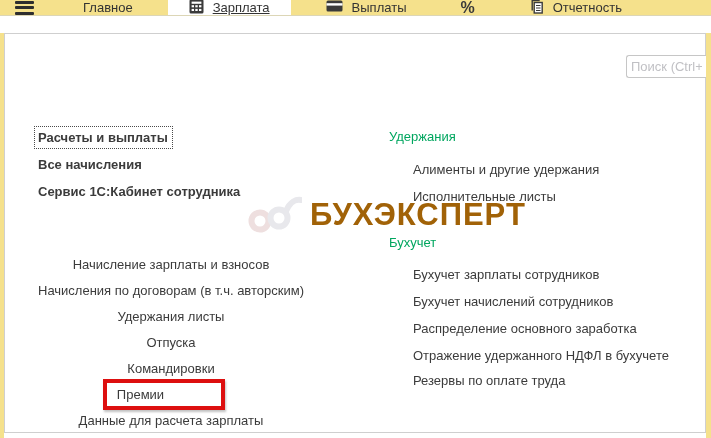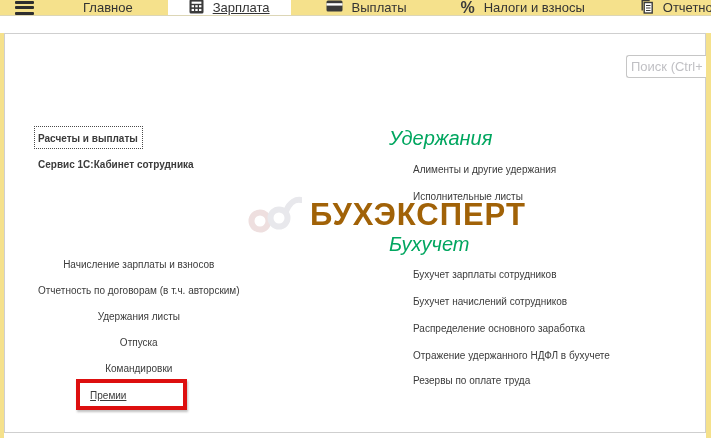--- a/index.html
+++ b/index.html
@@ -48,29 +48,28 @@
   .watermark {
     position:absolute; left:248px; top:192px; display:flex; align-items:center; gap:8px;
     z-index:0; pointer-events:none;
   }
   .wm-text { font-size:31px; font-weight:bold; color:#a16207; letter-spacing:1px; }
   
   .col { position:absolute; z-index:1; }
   .slot { height:27px; display:flex; align-items:center; }
   .slot.h26 { height:26px;justify-content:center; }
   .slot.tight { height:22px; }
-  .mlink { font-size:10px; color:#3b3b3b; text-decoration:none; cursor:pointer; white-space:nowrap; }
+  .mlink { font-size:13px; color:#3b3b3b; text-decoration:none; cursor:pointer; white-space:nowrap; }
   .mlink.bold { font-weight:bold; }
   .focus-box { border:1px dotted #4a4a4a; padding:1px 4px 2px 3px; margin-left:-4px; }
-  .sec-header { font-size:20px; color:#00a65f; cursor:pointer; white-space:nowrap;font-style:italic; }
+  .sec-header { font-size:13px; color:#00a65f; cursor:pointer; white-space:nowrap; }
   .red-box {
     display:inline-block; border:4px solid #dd0f0f; background:#ffffff;
     padding:2px 57px 3px 10px; margin-left:-14px;
     box-shadow:1px 2px 2px rgba(120,120,120,.45);
-    text-decoration:underline;
   }
 </style>
 </head>
 <body>
 
 <div class="topbar">
   <div class="burger">
     <div class="bars">
         <i></i>
         <i></i>
@@ -101,21 +100,20 @@
     <span>
       <svg width="17" height="12" viewBox="0 0 17 12">
         <rect x="0.5" y="0.5" width="16" height="11" rx="1.5" fill="#3a3a3a"></rect>
         <rect x="0.5" y="3.2" width="16" height="2.4" fill="#ffffff"></rect>
       </svg>
     </span>
     <span class="tlabel">Выплаты</span>
   </div>
   <div class="tab">
     <span class="pct">%</span>
-    <span class="tlabel">Налоги и взносы</span>
   </div>
   <div class="tab">
     <span>
       <svg width="15" height="15" viewBox="0 0 15 15">
         <path d="M3.2 11.5V1.5h7.5" fill="none" stroke="#3a3a3a" stroke-width="1.4"></path>
         <rect x="5.2" y="3.5" width="8" height="10.5" fill="#ffffff" stroke="#3a3a3a" stroke-width="1.4"></rect>
         <path d="M7 6.5h4.5M7 9h4.5M7 11.5h4.5" stroke="#3a3a3a" stroke-width="1.1"></path>
       </svg>
     </span>
     <span class="tlabel">Отчетность</span>
@@ -139,45 +137,51 @@
   <span class="wm-text">БУХЭКСПЕРТ</span>
 </div>
 
 <div class="col" style="left:38px; top:124px;">
   <div class="slot">
     <span class="focus-box">
       <a class="mlink bold">Расчеты и выплаты</a>
     </span>
   </div>
   <div class="slot">
+    <a class="mlink bold">Все начисления</a>
+  </div>
+  <div class="slot">
     <a class="mlink bold">Сервис 1С:Кабинет сотрудника</a>
   </div>
 </div>
 
 <div class="col" style="left:38px; top:251px;">
   <div class="slot h26">
     <a class="mlink">Начисление зарплаты и взносов</a>
   </div>
   <div class="slot h26">
-    <a class="mlink">Отчетность по договорам (в т.ч. авторским)</a>
+    <a class="mlink">Начисления по договорам (в т.ч. авторским)</a>
   </div>
   <div class="slot h26">
     <a class="mlink">Удержания листы</a>
   </div>
   <div class="slot h26">
     <a class="mlink">Отпуска</a>
   </div>
   <div class="slot h26">
     <a class="mlink">Командировки</a>
   </div>
   <div class="slot h26">
     <span class="red-box">
       <a class="mlink">Премии</a>
     </span>
   </div>
+  <div class="slot h26">
+    <a class="mlink">Данные для расчета зарплаты</a>
+  </div>
 </div>
 
 <div class="col" style="left:389px; top:127px;">
   <a class="sec-header">Удержания</a>
 </div>
 <div class="col" style="left:413px; top:156px;">
   <div class="slot">
     <a class="mlink">Алименты и другие удержания</a>
   </div>
   <div class="slot">

